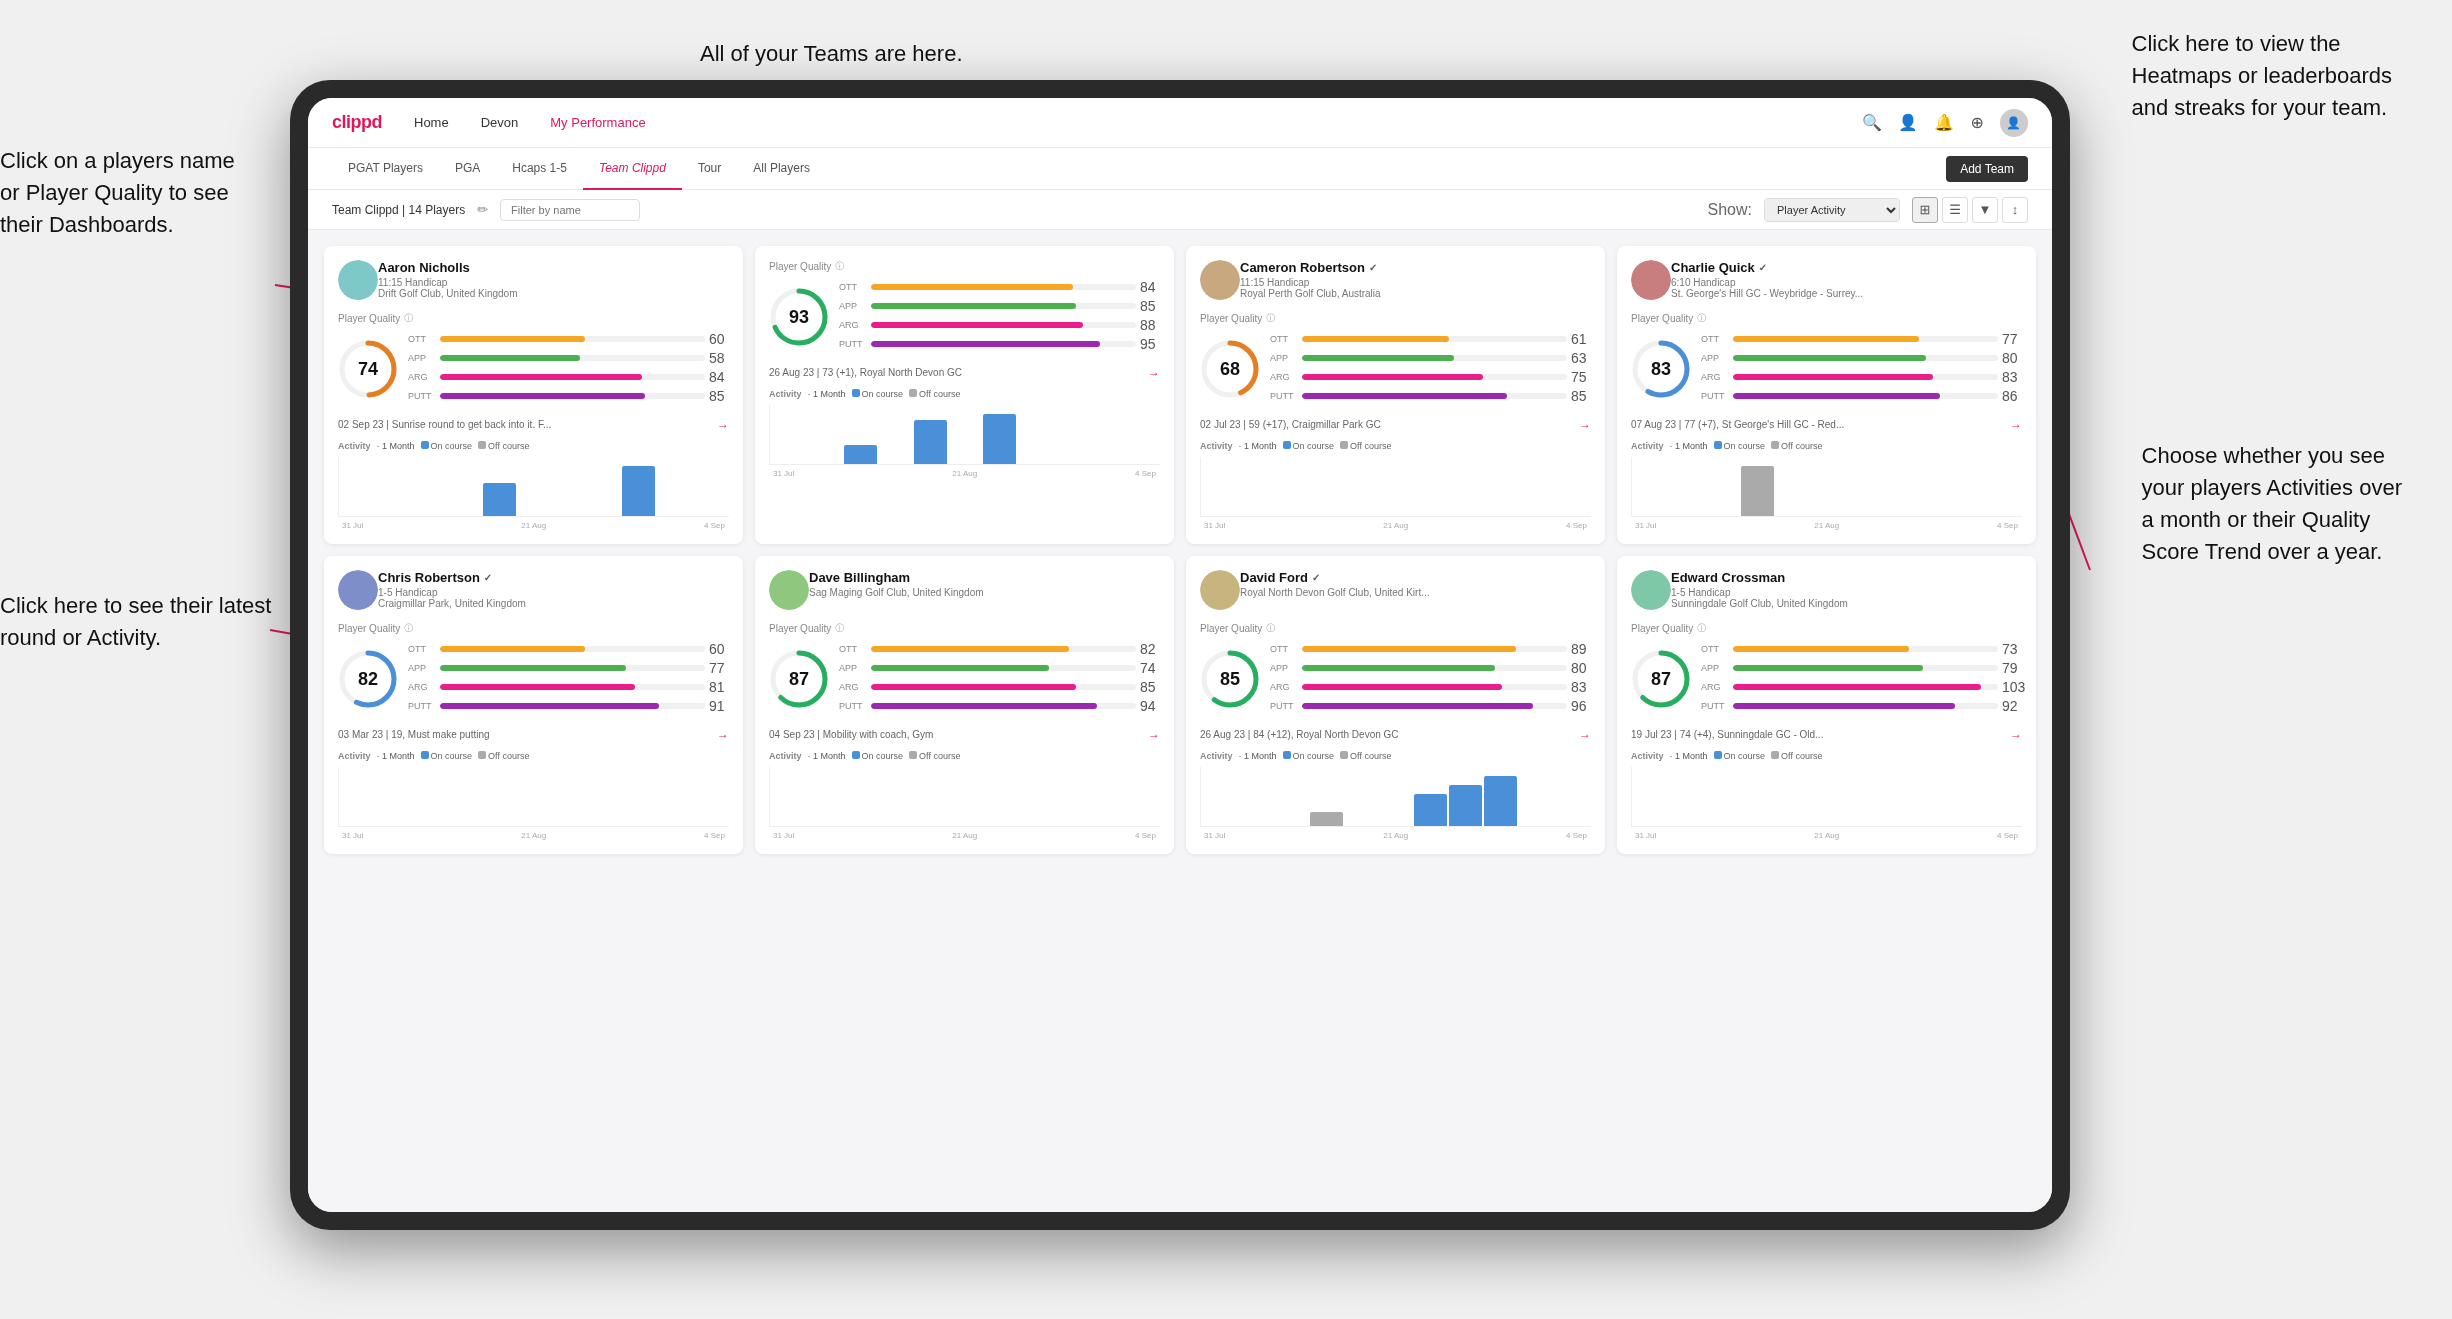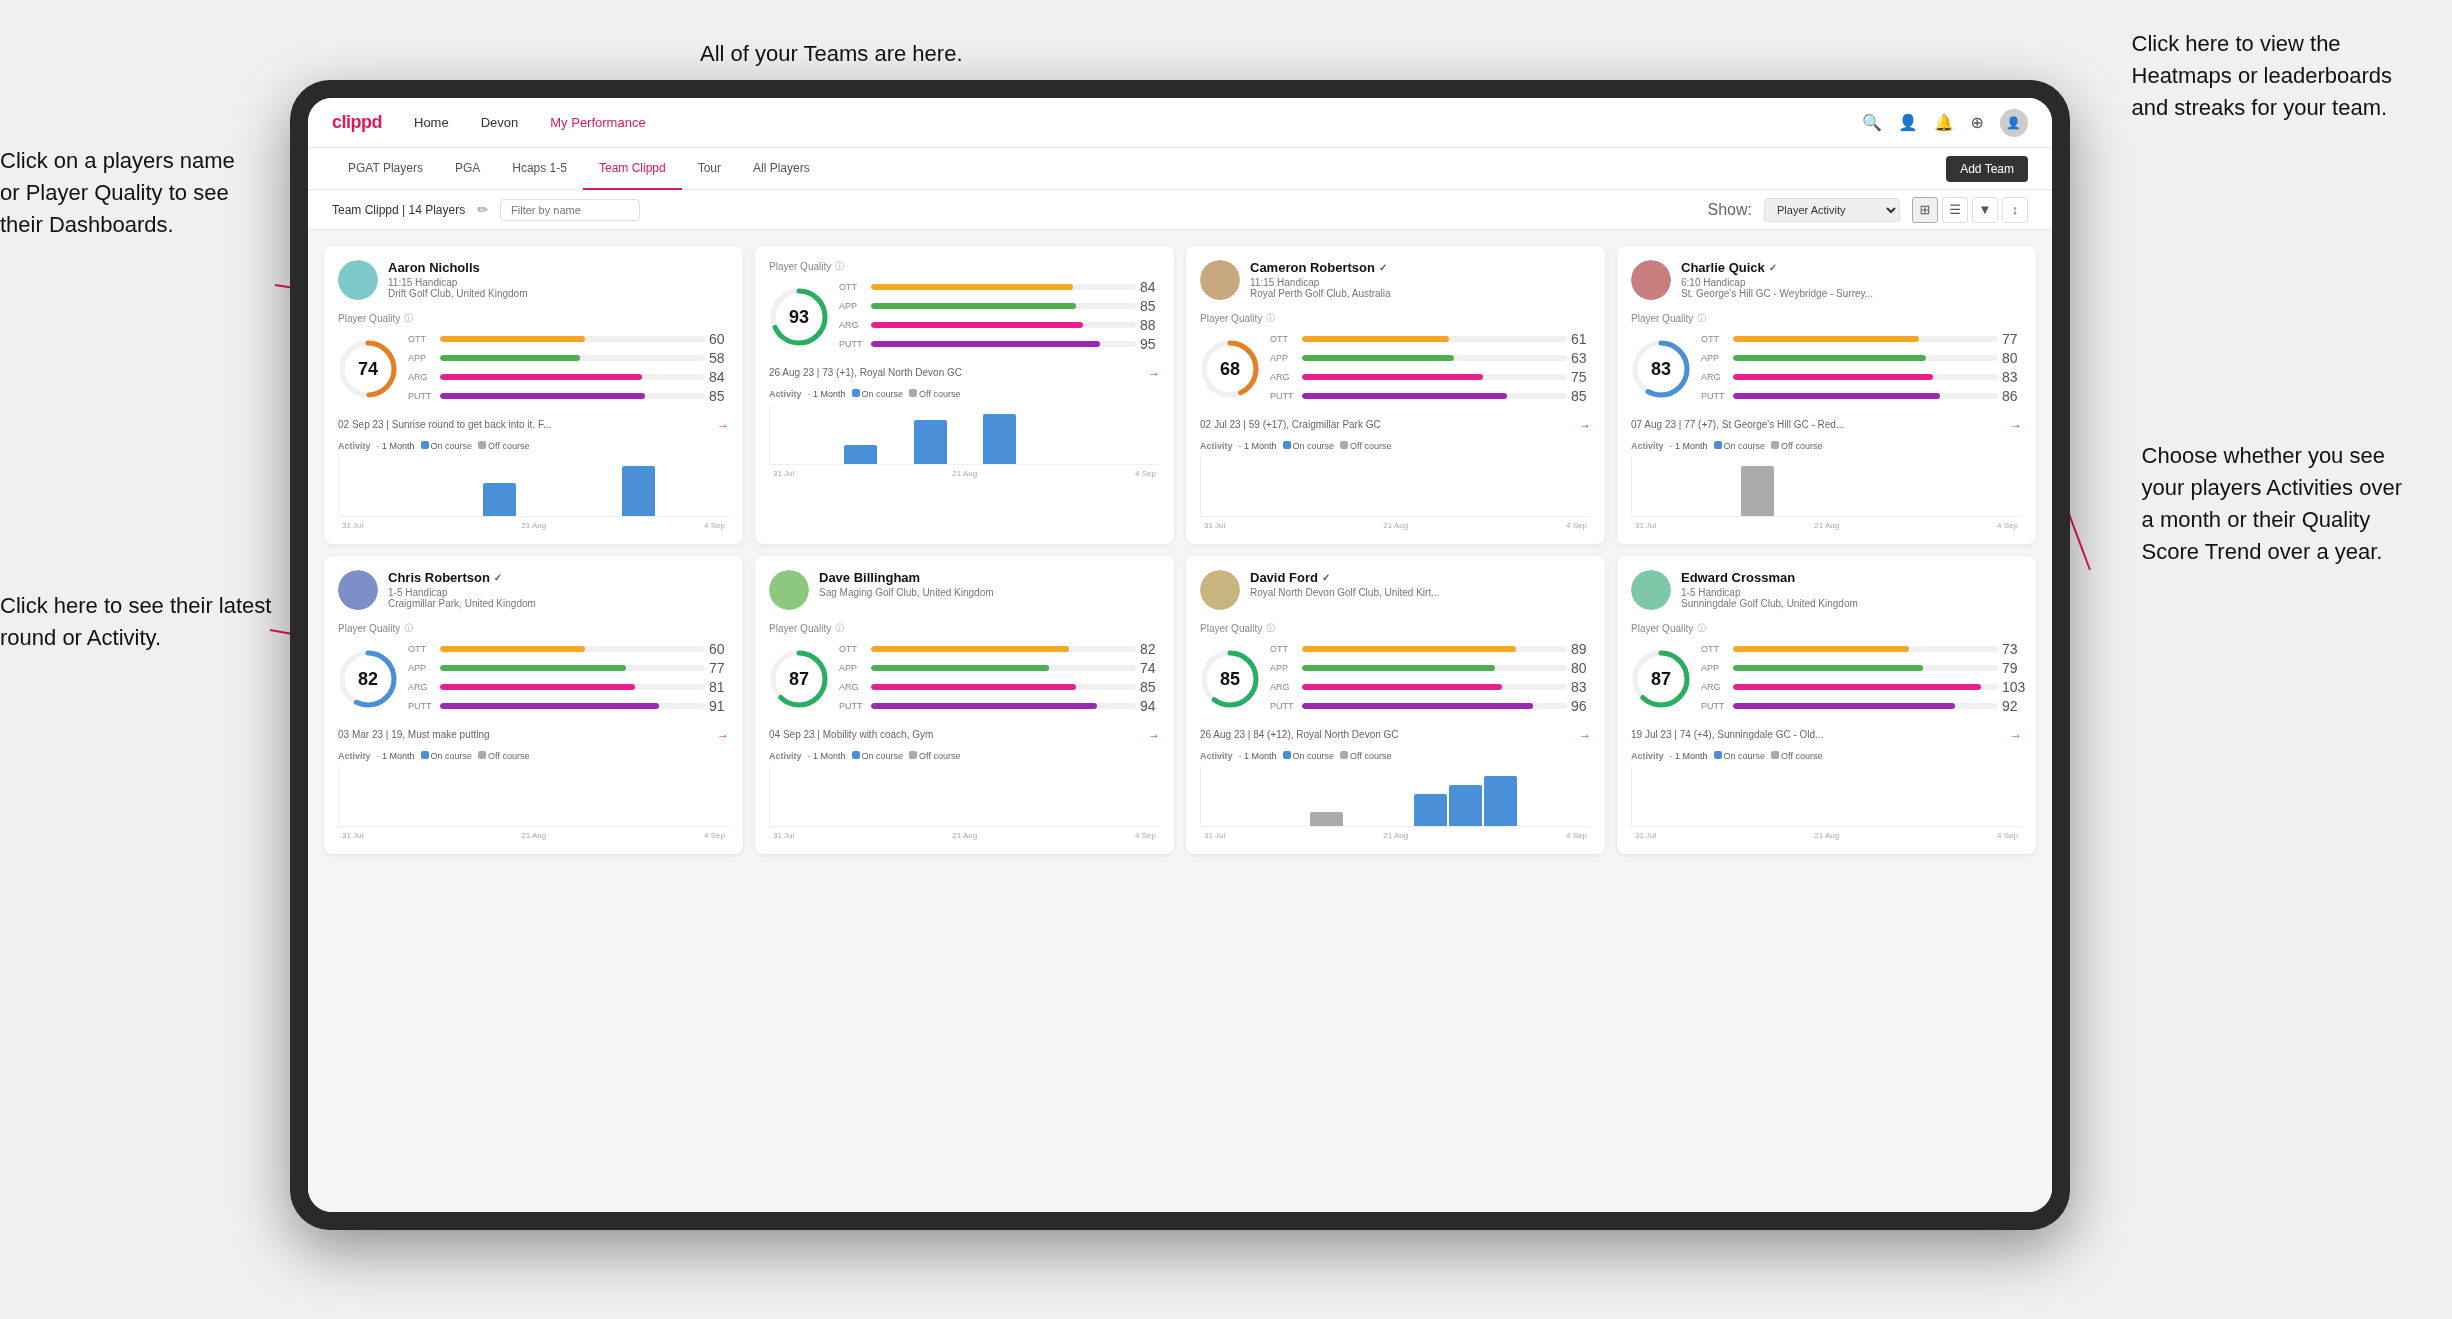--- a/index.html
+++ b/index.html
@@ -99,20 +99,21 @@
       padding: 0 16px;
       height: 42px;
       display: flex;
       align-items: center;
       cursor: pointer;
       border-bottom: 2px solid transparent;
     }
     .subnav-item.active {
       color: #e0185a;
       border-bottom: 2px solid #e0185a;
+      font-style: italic;
     }
     .subnav-right {
       margin-left: auto;
       display: flex;
       align-items: center;
     }
     .add-team-btn {
       background: #333;
       color: #fff;
       border: none;
@@ -204,21 +205,20 @@
     
     .player-card {
       background: #fff;
       border-radius: 8px;
       padding: 14px;
       box-shadow: 0 1px 4px rgba(0,0,0,0.08);
     }
     .player-header {
       display: flex;
       align-items: flex-start;
-      gap: 10px;
       margin-bottom: 12px;
     }
     .player-avatar {
       width: 40px;
       height: 40px;
       border-radius: 50%;
       flex-shrink: 0;
       overflow: hidden;
     }
     .avatar-img {

